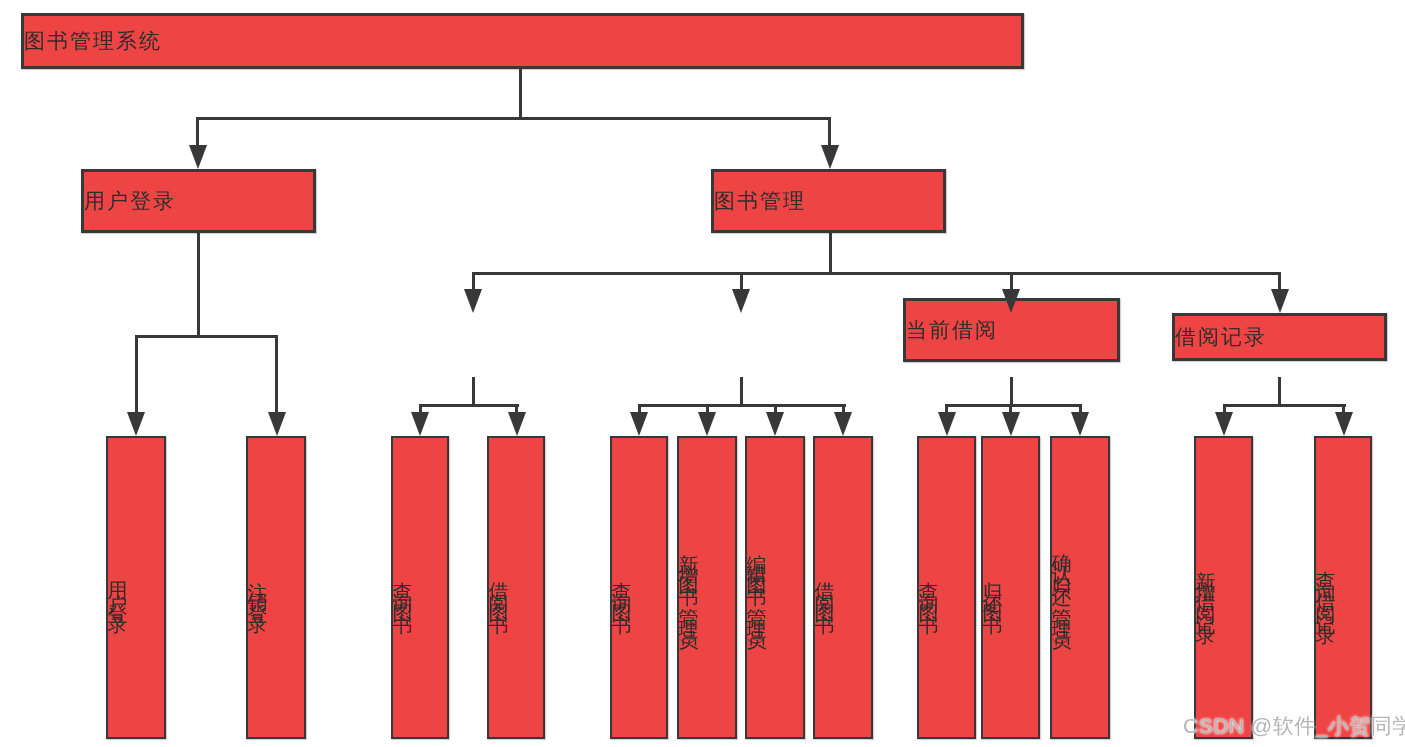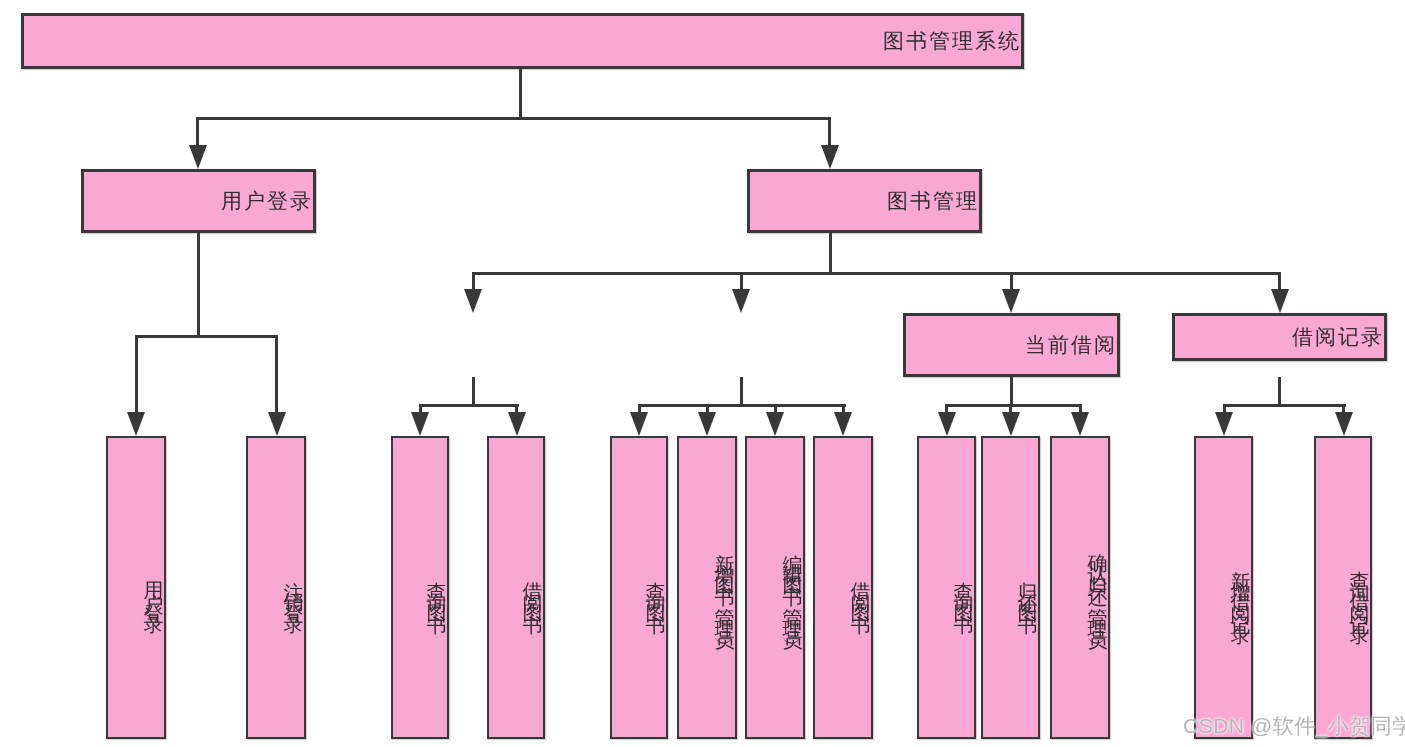--- a/index.html
+++ b/index.html
@@ -15,26 +15,26 @@
   }
   .stage{
     position:relative;
     width:1405px;
     height:747px;
     background:var(--bg);
     overflow:hidden;
   }
   .node{
     position:absolute;
-    background:#f9a8d4;
+    background:#ef4444;
     border:3px solid var(--line);
     box-sizing:border-box;
     display:flex;
     align-items:center;
-    justify-content:flex-end;
+    justify-content:flex-start;
     color:var(--text);
     box-shadow:1px 1px 1px rgba(0,0,0,0.18);
   }
   .node.hlabel span{
     font-size:21px;
     letter-spacing:2px;
     white-space:nowrap;
   }
   .node.leaf{
     border-width:2.5px;
@@ -74,25 +74,25 @@
 
 <div class="stage">
 
   <div class="node hlabel" style="left:21px;top:13px;width:1003px;height:56px;">
     <span>图书管理系统</span>
   </div>
 
   <div class="node hlabel" style="left:81px;top:169px;width:235px;height:64px;">
     <span>用户登录</span>
   </div>
-  <div class="node hlabel" style="left:711px;top:169px;width:235px;height:64px;margin-left:36px;">
+  <div class="node hlabel" style="left:711px;top:169px;width:235px;height:64px;">
     <span>图书管理</span>
   </div>
 
-  <div class="node hlabel" style="left:903px;top:313px;width:217px;height:64px;">
+  <div class="node hlabel" style="left:903px;top:298px;width:217px;height:64px;">
     <span>当前借阅</span>
   </div>
   <div class="node hlabel" style="left:1172px;top:313px;width:215px;height:48px;">
     <span>借阅记录</span>
   </div>
 
   <div class="node leaf" style="left:106px;top:436px;width:60px;height:303px;">
     <span>用户登录</span>
   </div>
   <div class="node leaf" style="left:246px;top:436px;width:60px;height:303px;">

